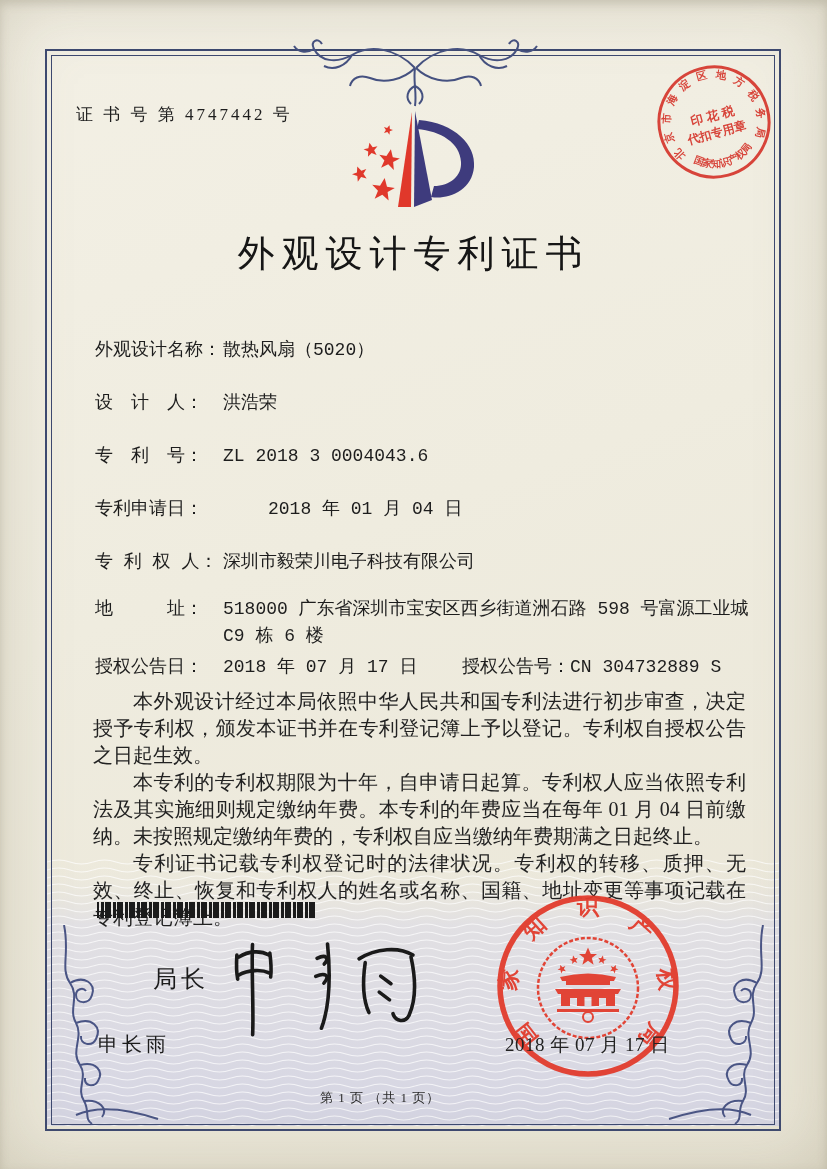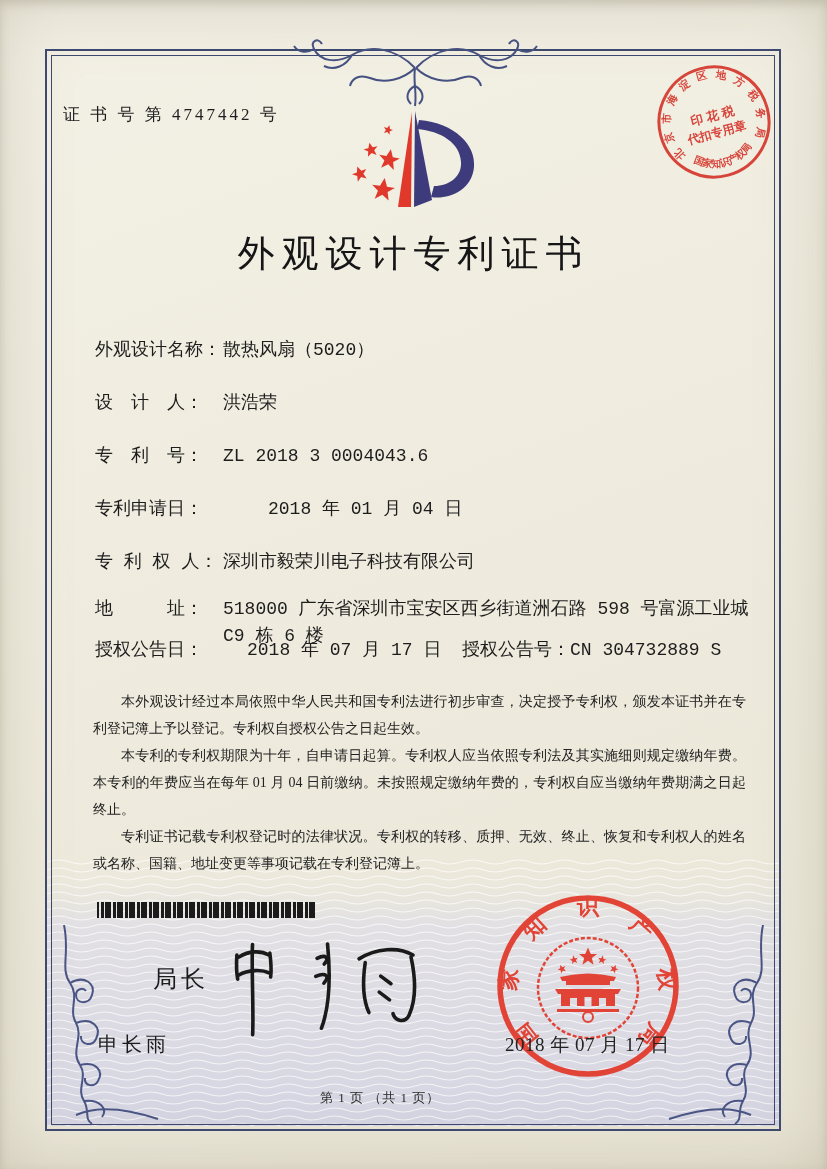--- a/index.html
+++ b/index.html
@@ -7,28 +7,28 @@
        font-family:"Liberation Serif","DejaVu Serif",serif;}
   .page{position:relative;width:827px;height:1169px;
         background:linear-gradient(160deg,#f3f0e5 0%,#efecdf 45%,#e9e5d6 100%);}
   .page::after{content:"";position:absolute;inset:0;pointer-events:none;
         box-shadow:inset 0 0 70px rgba(135,125,95,.28), inset 0 4px 10px rgba(120,115,95,.25);}
   .border-outer{position:absolute;left:45px;top:49px;right:46px;bottom:38px;
         border:2.5px solid #3c4870;}
   .border-inner{position:absolute;left:51px;top:55px;right:52px;bottom:44px;
         border:1px solid #3c4870;}
   .abs{position:absolute;}
-  .cert-no{left:63px;top:103px;font-size:17px;letter-spacing:3px;color:#1d1d1d;}
+  .cert-no{left:76px;top:103px;font-size:17px;letter-spacing:3px;color:#1d1d1d;}
   .title{left:0;right:0;top:229px;text-align:center;font-size:37px;font-weight:400;
         letter-spacing:7px;color:#161616;}
   .row{left:95px;width:655px;display:flex;font-size:18px;color:#1d1d1d;line-height:27px;font-family:Liberation Mono, monospace;}
   .row .lbl{flex:0 0 128px;white-space:pre;}
   .row .val{flex:1;}
   .grant-extra{position:absolute;left:367px;top:0;display:flex;font-size:18px;}
-  .paras{left:93px;top:688px;width:653px;font-size:14px;line-height:27px;
+  .paras{left:93px;top:688px;width:653px;font-size:20px;line-height:27px;
         color:#222;text-align:justify;}
   .paras p{margin:0;text-indent:2em;}
   .barcode{left:97px;top:902px;width:220px;height:16px;
      background:
        repeating-linear-gradient(90deg,#1b1b1b 0 2px,rgba(0,0,0,0) 2px 4px),
        repeating-linear-gradient(90deg,#1b1b1b 0 1px,rgba(0,0,0,0) 1px 6px),
        repeating-linear-gradient(90deg,rgba(0,0,0,0) 0 9px,#1b1b1b 9px 12px);}
   .signer-title{left:105px;top:963px;font-size:24px;letter-spacing:4px;color:#1b1b1b;margin-left:48px;}
   .signer-name{left:98px;top:999px;font-size:20px;letter-spacing:4px;color:#1b1b1b;margin-top:32px;}
   .seal-date{left:505px;top:1032px;font-size:19px;color:#222;letter-spacing:.5px;z-index:6;}
@@ -170,21 +170,21 @@
     <span class="val">2018 年 01 月 04 日</span>
   </div>
   <div class="abs row content" style="top:549px;">
     <span class="lbl">专 利 权 人：</span>
     <span class="val">深圳市毅荣川电子科技有限公司</span>
   </div>
   <div class="abs row content" style="top:596px;">
     <span class="lbl">地　　　址：</span>
     <span class="val">518000 广东省深圳市宝安区西乡街道洲石路 598 号富源工业城 C9 栋 6 楼</span>
   </div>
-  <div class="abs row content" style="top:637px;position:absolute;gap:24px;">
+  <div class="abs row content" style="top:654px;position:absolute;">
     <span class="lbl">授权公告日：</span>
     <span class="val">2018 年 07 月 17 日</span>
     <span class="grant-extra">
       <span>授权公告号：</span>
       <span>CN 304732889 S</span>
     </span>
   </div>
 
   <div class="abs paras content">
     <p>本外观设计经过本局依照中华人民共和国专利法进行初步审查，决定授予专利权，颁发本证书并在专利登记簿上予以登记。专利权自授权公告之日起生效。</p>

